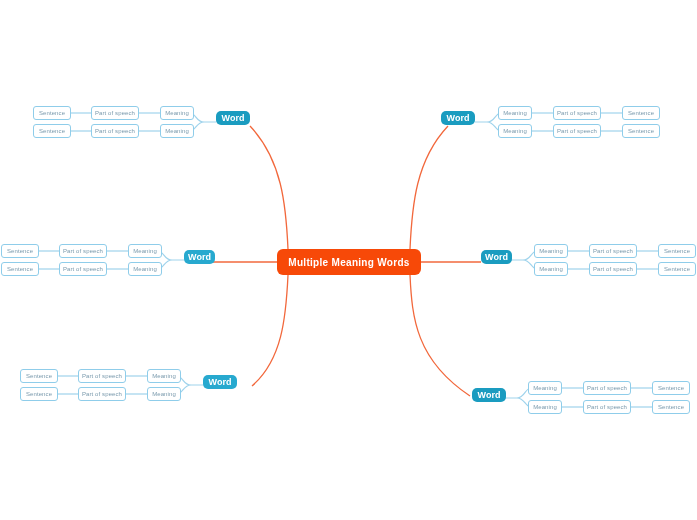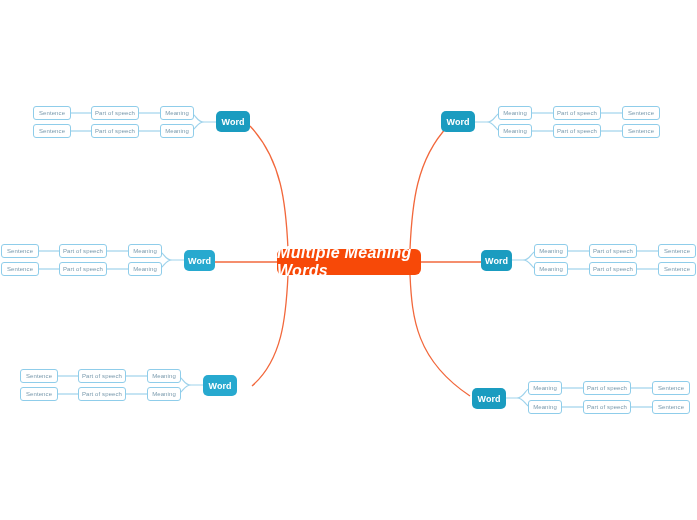--- a/index.html
+++ b/index.html
@@ -28,30 +28,29 @@
     left: 277px;
     top: 249px;
     width: 144px;
     height: 26px;
     background: #f74908;
     border-radius: 6px;
     display: flex;
     align-items: center;
     justify-content: center;
     color: #ffffff;
-    font-size: 16px;
+    font-size: 10px;
     font-weight: bold;
     letter-spacing: 0.3px;
     z-index: 6;
     box-sizing: border-box;
-    font-style: italic;
   }
   .word-node {
     position: absolute;
-    height: 21px;
+    height: 14px;
     background: #1a9cc0;
     border-radius: 5px;
     display: flex;
     align-items: center;
     justify-content: center;
     color: #ffffff;
     font-size: 9px;
     font-weight: bold;
     z-index: 5;
     box-sizing: border-box;

